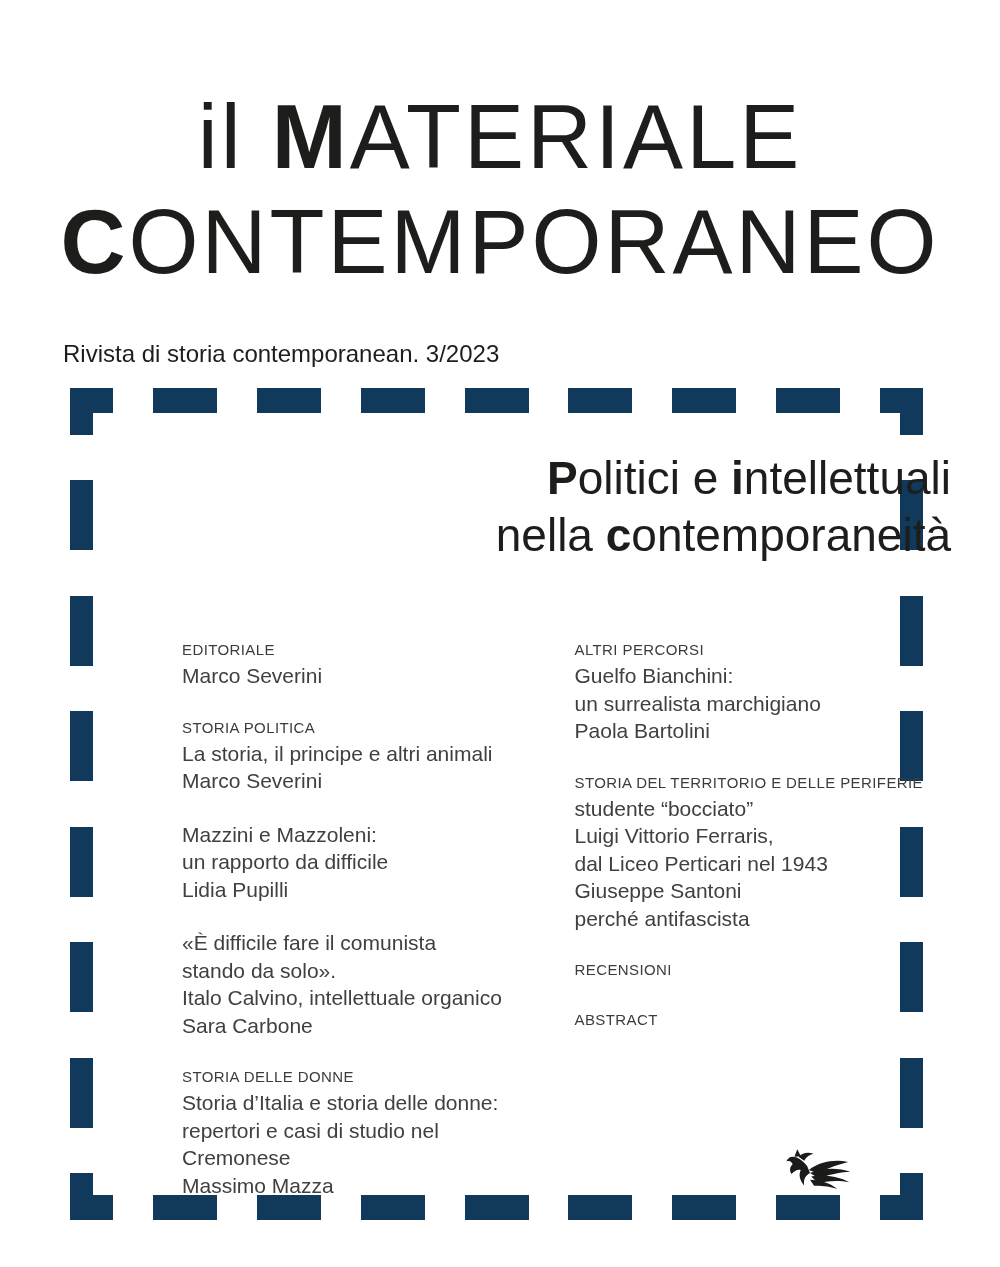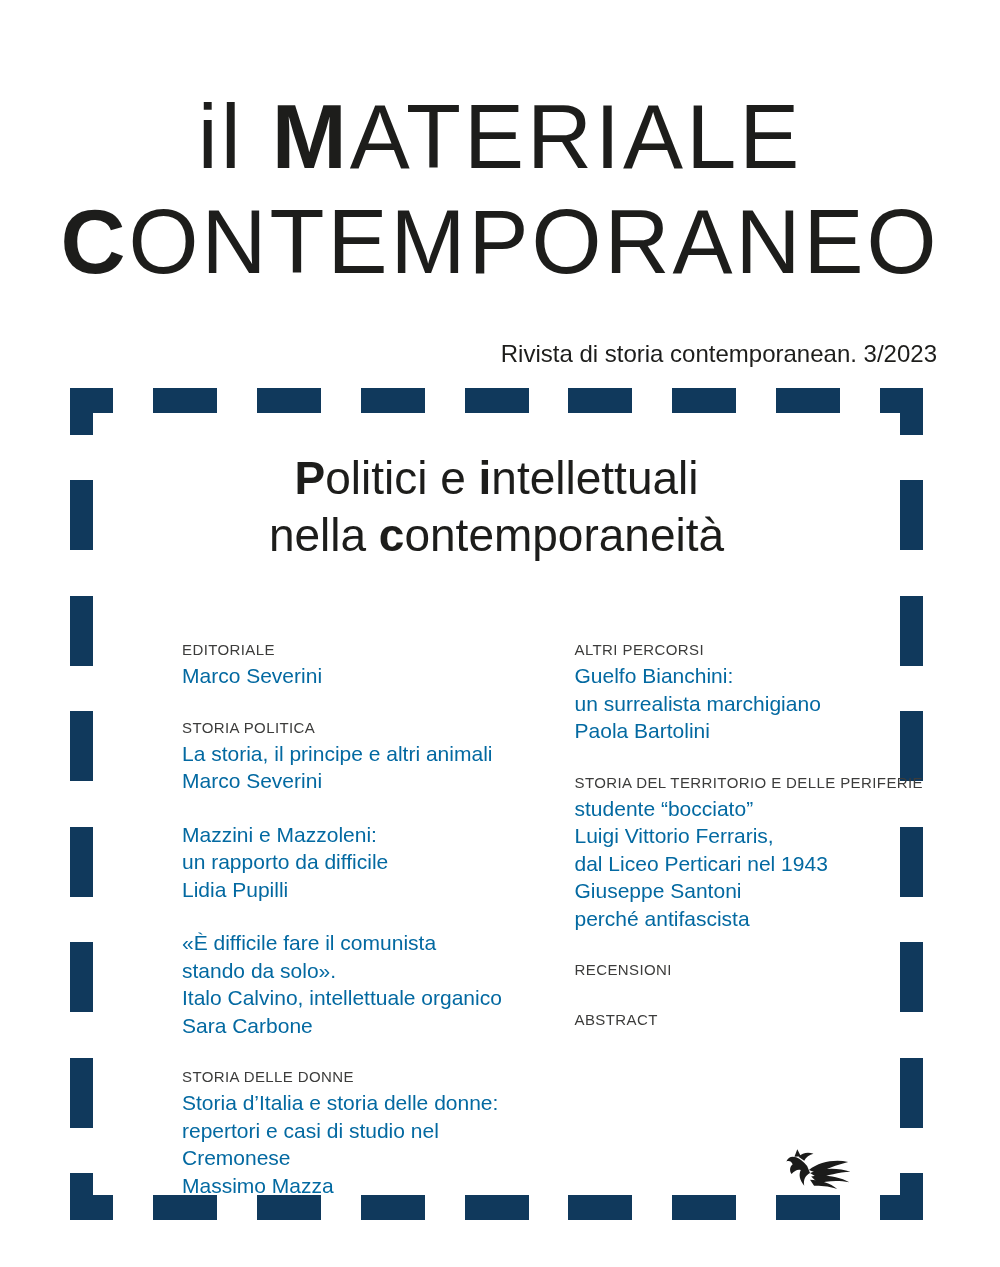--- a/index.html
+++ b/index.html
@@ -7,21 +7,21 @@
         font-family:"Liberation Sans",sans-serif;color:#1d1d1b;}
 
   
   .masthead{position:absolute;top:85px;left:0;width:1000px;text-align:center;
             font-size:90px;line-height:105px;font-weight:400;letter-spacing:3px;color:#1d1d1b;
             white-space:nowrap;}
   .masthead .bold{font-weight:700;}
 
   
   .issue-row{position:absolute;top:340px;left:63px;width:874px;display:flex;
-             justify-content:flex-end;font-size:24px;line-height:28px;color:#1d1d1b;}
+             justify-content:flex-start;font-size:24px;line-height:28px;color:#1d1d1b;}
 
   
   .frame{position:absolute;left:70px;top:388px;width:853px;height:832px;}
   .dash,.corner{background:#10395C;position:absolute;}
   .c-tl-h{left:0;top:0;width:43px;height:25px;}
   .c-tl-v{left:0;top:0;width:23px;height:47px;}
   .c-tr-h{right:0;top:0;width:43px;height:25px;}
   .c-tr-v{right:0;top:0;width:23px;height:47px;}
   .c-bl-h{left:0;bottom:0;width:43px;height:25px;}
   .c-bl-v{left:0;bottom:0;width:23px;height:47px;}
@@ -32,31 +32,31 @@
   .dashes-top{top:0;}
   .dashes-bottom{bottom:0;}
   .dashes-top span,.dashes-bottom span{width:64px;height:25px;background:#10395C;}
   .dashes-left,.dashes-right{position:absolute;top:47px;bottom:47px;width:23px;
                              display:flex;flex-direction:column;justify-content:space-evenly;}
   .dashes-left{left:0;}
   .dashes-right{right:0;}
   .dashes-left span,.dashes-right span{width:23px;height:70px;background:#10395C;}
 
   
-  .cover-title{position:absolute;top:62px;left:0;width:100%;text-align:center;
-               font-size:46px;line-height:57px;color:#1d1d1b;}
+  .cover-title{position:absolute;top:62px;left:0;width:100%;text-align:right;
+               font-size:46px;line-height:57px;color:#1d1d1b;padding-left:28px;}
   .cover-title .b{font-weight:700;}
 
   
   .toc{position:absolute;top:250px;left:64px;right:0;display:flex;text-align:left;}
   .toc-col-left{width:420px;}
   .toc-col-right{flex:1;}
   .toc-entry{margin-bottom:26px;margin-left:48px;}
   .toc-cat{font-size:15px;line-height:24px;letter-spacing:.4px;color:#3c3c3b;white-space:nowrap;}
-  .toc-line{font-size:21px;line-height:27.5px;color:#0369a1;}
+  .toc-line{font-size:21px;line-height:27.5px;color:#404040;}
 
   
   .pegasus{position:absolute;right:60px;bottom:28px;width:84px;height:52px;}
 </style>
 </head>
 <body>
 
 <div class="page">
 
   <div class="masthead">

